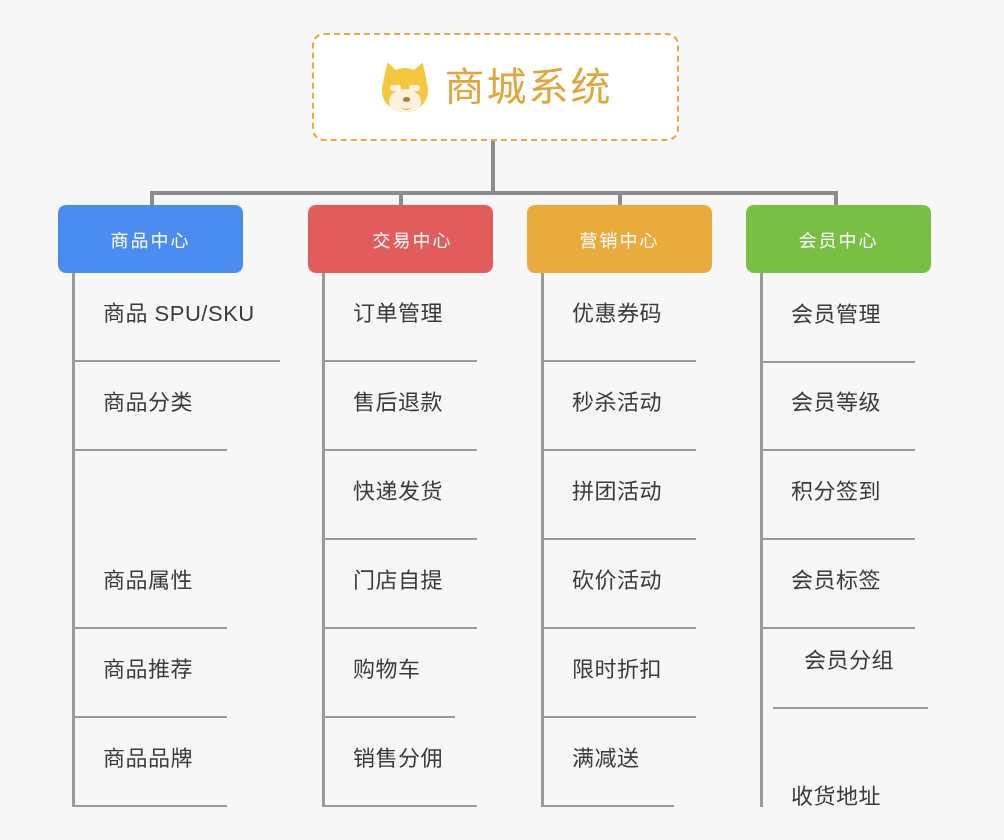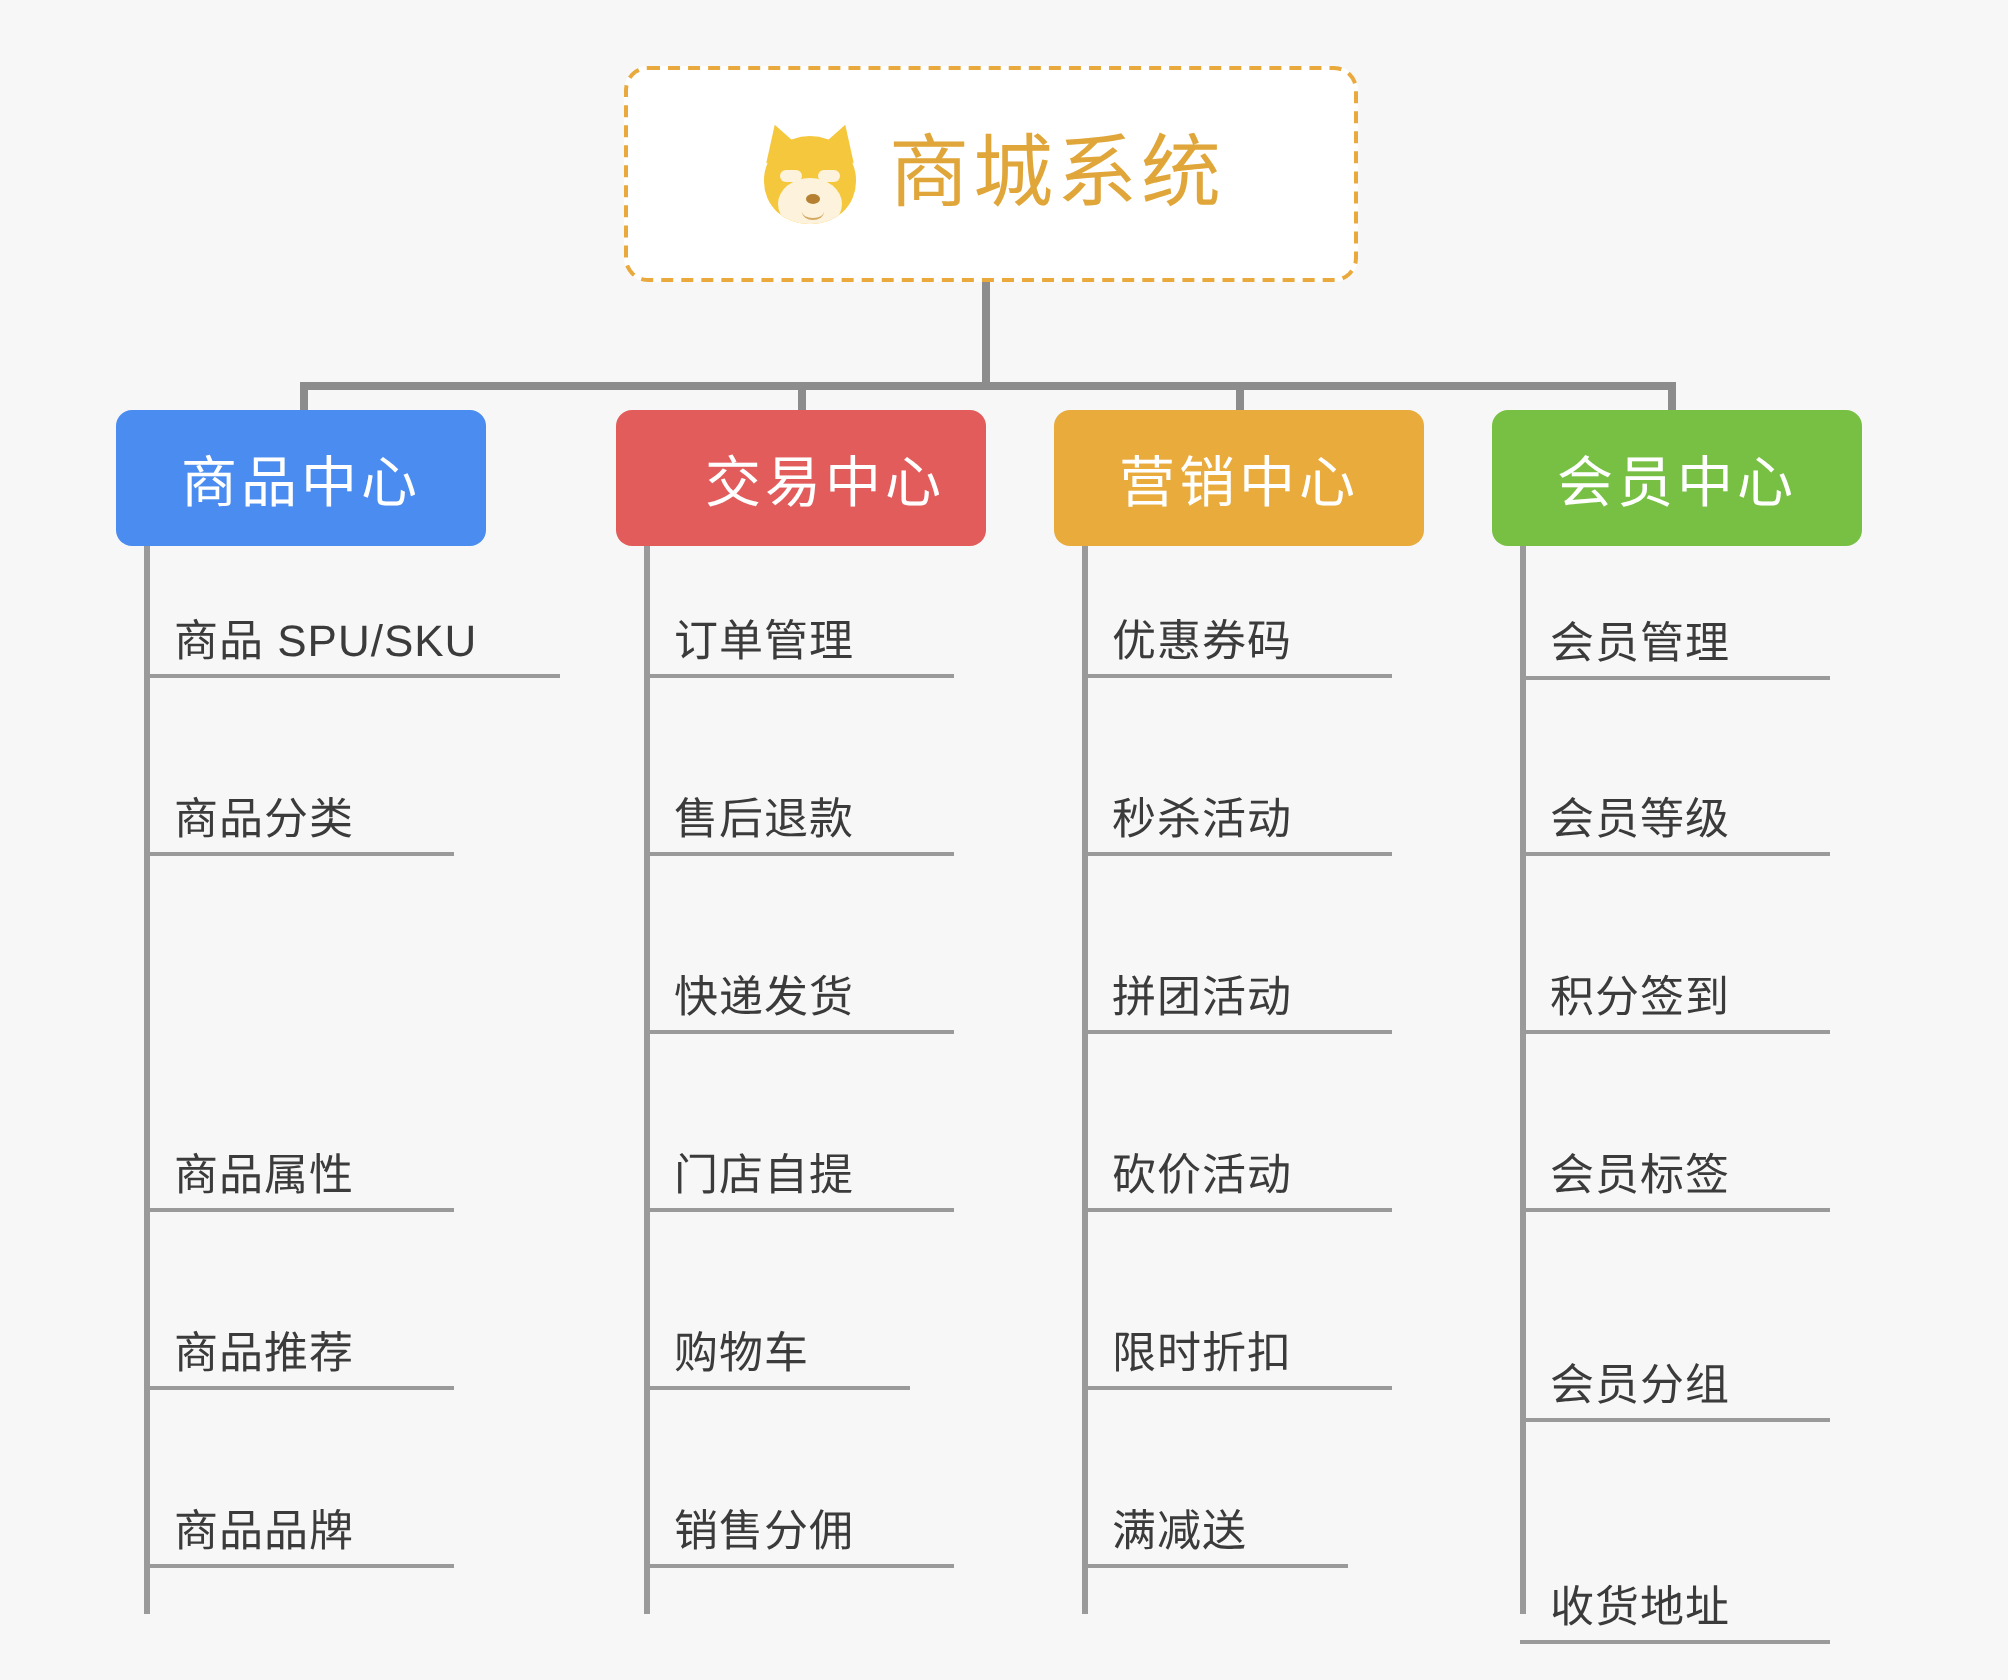--- a/index.html
+++ b/index.html
@@ -126,21 +126,21 @@
     position: absolute;
     top: 205px;
     height: 68px;
     border-radius: 8px;
     display: flex;
     align-items: center;
     justify-content: center;
     box-sizing: border-box;
   }
   .cat-label {
-    font-size: 28px;
+    font-size: 18px;
     color: #ffffff;
     letter-spacing: 2px;
     white-space: nowrap;
   }
 
   
   .branch {
     position: absolute;
     top: 273px;
   }
@@ -148,25 +148,25 @@
     position: absolute;
     left: 0;
     top: 0;
     width: 3px;
     background: #9a9a9a;
   }
   .leaf {
     position: absolute;
     left: 0;
     box-sizing: border-box;
-    height: 66px;
+    height: 89px;
     display: flex;
-    align-items: flex-end;
+    align-items: center;
     border-bottom: 2px solid #9a9a9a;
-    padding-left: 15px;
+    padding-left: 31px;
     padding-bottom: 4px;
   }
   .leaf-label {
     font-size: 22px;
     color: #3b3b3b;
     line-height: 1.1;
     white-space: nowrap;
     letter-spacing: 0.5px;
   }
 </style>
@@ -279,21 +279,21 @@
         </div>
         <div class="leaf" style="top: 89px; width: 155px;">
           <span class="leaf-label">会员等级</span>
         </div>
         <div class="leaf" style="top: 178px; width: 155px;">
           <span class="leaf-label">积分签到</span>
         </div>
         <div class="leaf" style="top: 267px; width: 155px;">
           <span class="leaf-label">会员标签</span>
         </div>
-        <div class="leaf" style="top: 372px; width: 155px;">
+        <div class="leaf" style="top: 347px; width: 155px; margin-left: 13px;">
           <span class="leaf-label">会员分组</span>
         </div>
         <div class="leaf" style="top: 445px; width: 155px; margin-top: 38px;">
           <span class="leaf-label">收货地址</span>
         </div>
       </div>
     </div>
 
 </div>
 

